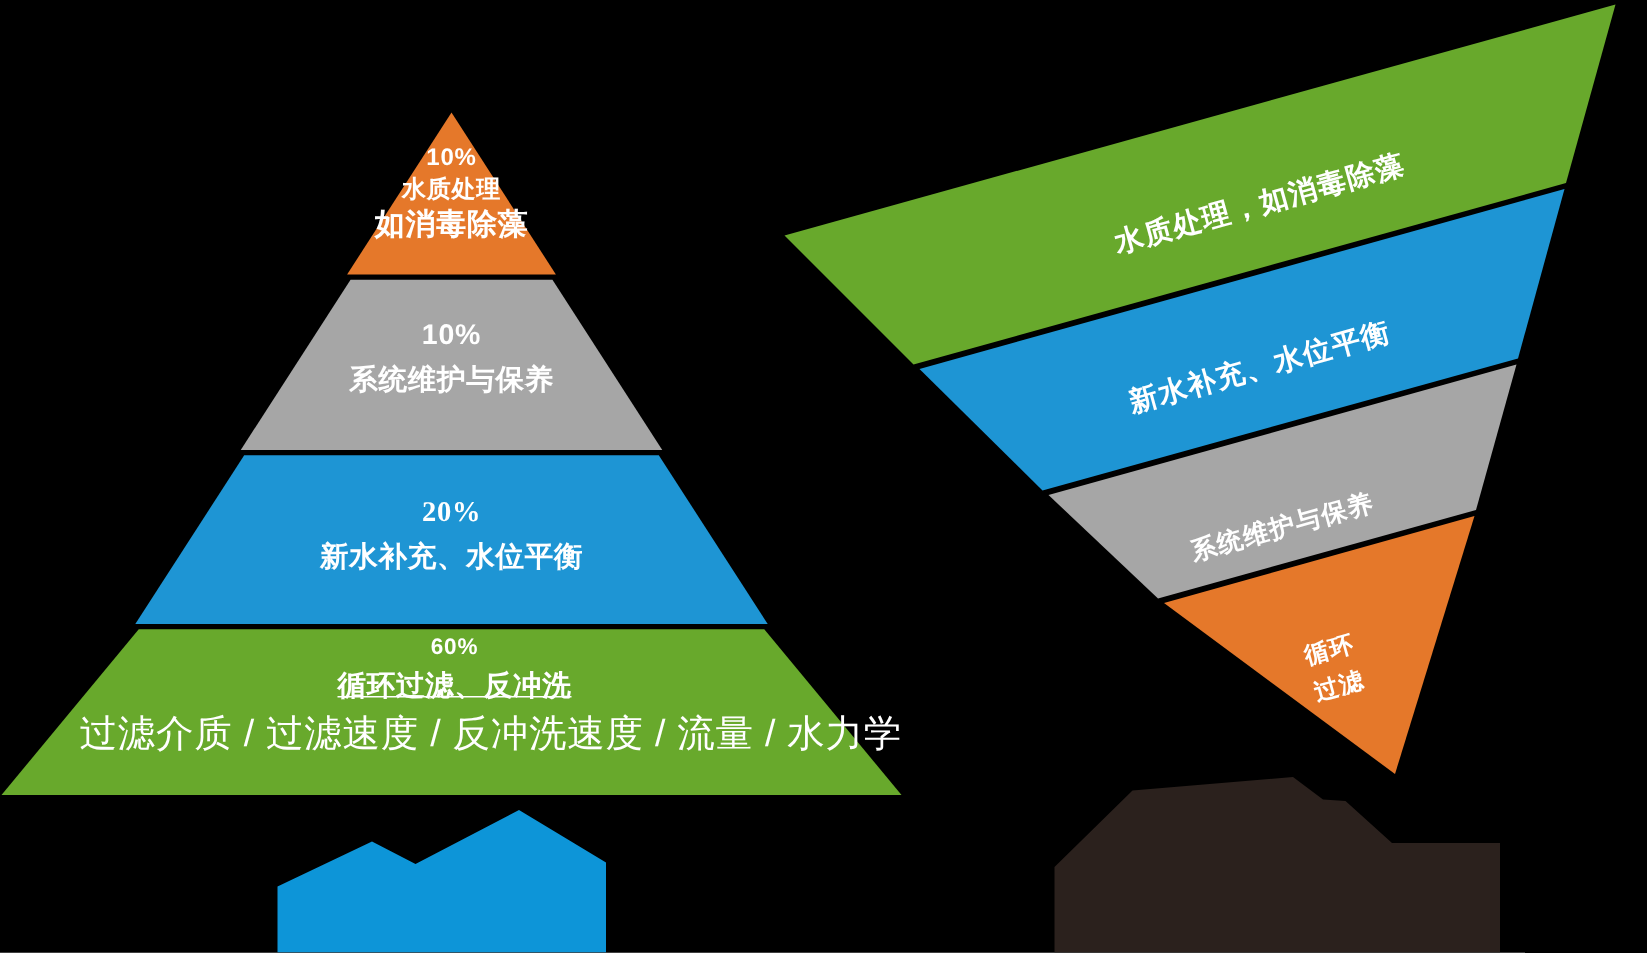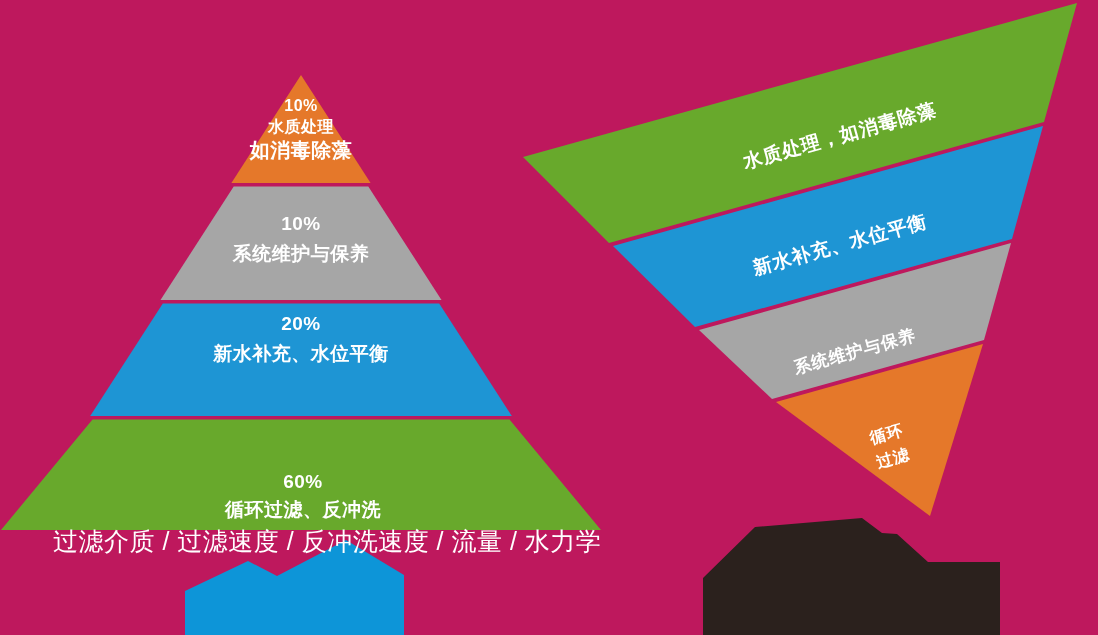--- a/index.html
+++ b/index.html
@@ -10,21 +10,21 @@
   body {
     width: 1098px;
     height: 635px;
     overflow: hidden;
     font-family: "Liberation Sans", "DejaVu Sans", sans-serif;
   }
   #stage {
     position: relative;
     width: 1098px;
     height: 635px;
-    background: #be185d;
+    background: #000000;
     overflow: hidden;
   }
   #stage svg.layer {
     position: absolute;
     left: 0;
     top: 0;
     width: 1098px;
     height: 635px;
     display: block;
   }
@@ -65,33 +65,34 @@
   #tier-gray {
     left: 151px;
     top: 212px;
     width: 300px;
   }
   #tier-gray .pyr-pct { font-size: 19px; }
   #tier-gray .pyr-main { font-size: 19px; margin-top: 7px; }
   
   #tier-blue {
     left: 126px;
-    top: 312px;
+    top: 330px;
     width: 350px;
+    font-family: Liberation Serif, serif;
   }
   #tier-blue .pyr-pct { font-size: 19px; }
   #tier-blue .pyr-main { font-size: 19px; margin-top: 7px; }
   
   #tier-green {
     left: 53px;
     top: 423px;
     width: 500px;
   }
-  #tier-green .pyr-pct { font-size: 19px; margin-top: 47px; }
-  #tier-green .pyr-main { font-size: 19px; margin-top: 5px; }
+  #tier-green .pyr-pct { font-size: 15px; }
+  #tier-green .pyr-main { font-size: 19px; margin-top: 5px; text-decoration: underline; }
   #tier-green .pyr-sub { font-size: 25px; font-weight: normal; margin-top: 5px; }
 
   
   .funnel-label {
     position: absolute;
     color: #ffffff;
     font-weight: bold;
     white-space: nowrap;
     letter-spacing: 1px;
     transform-origin: 50% 50%;

